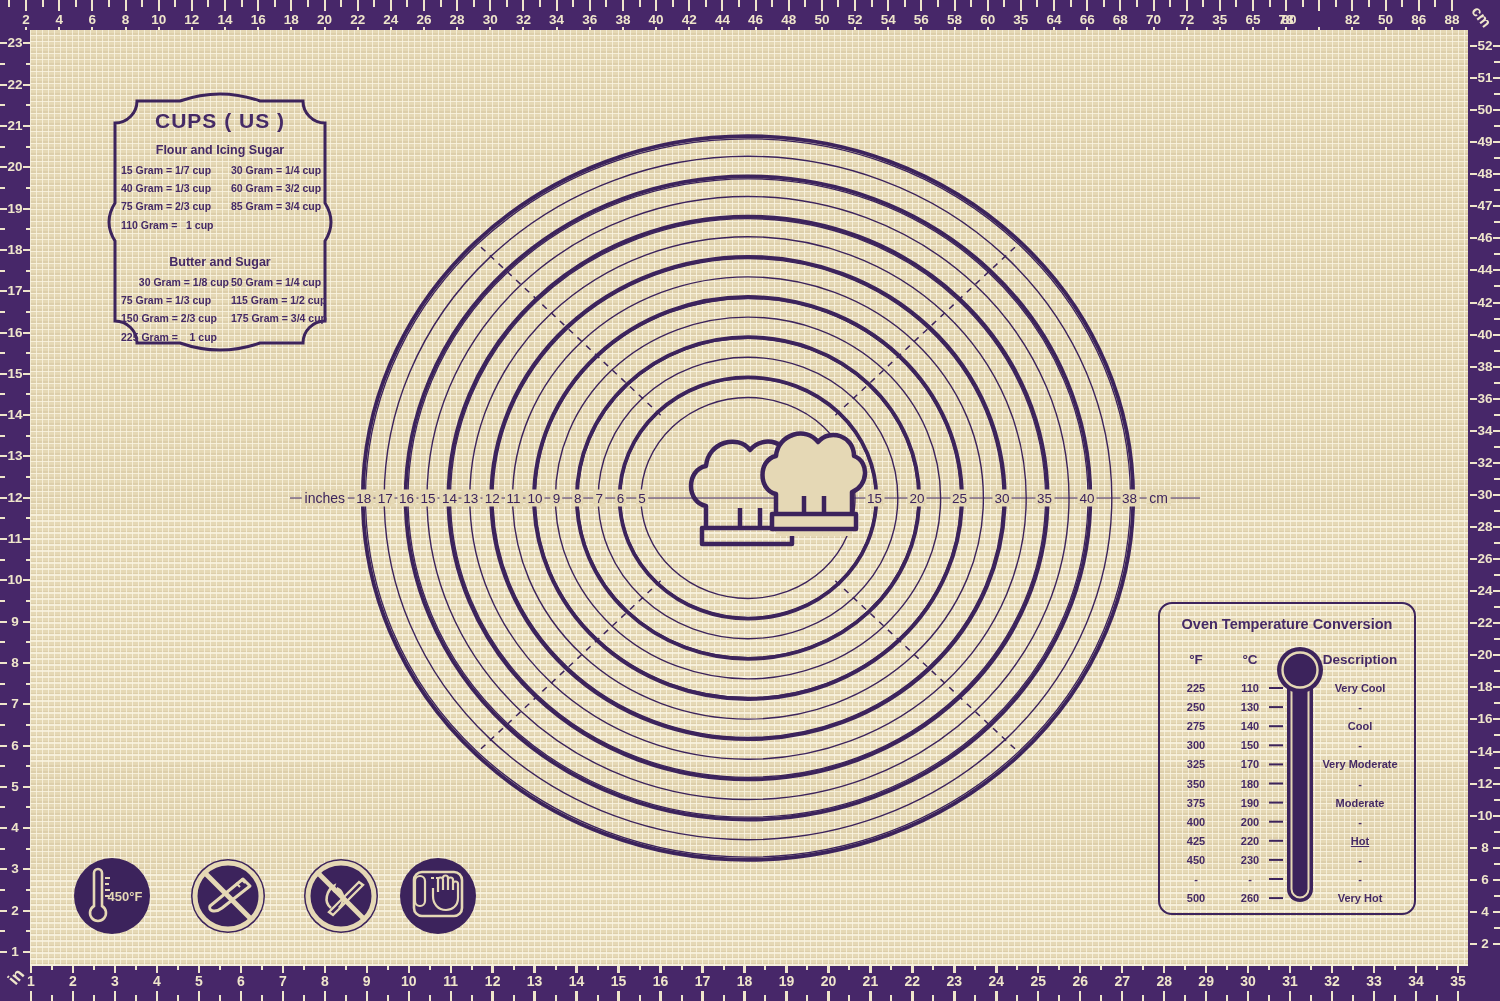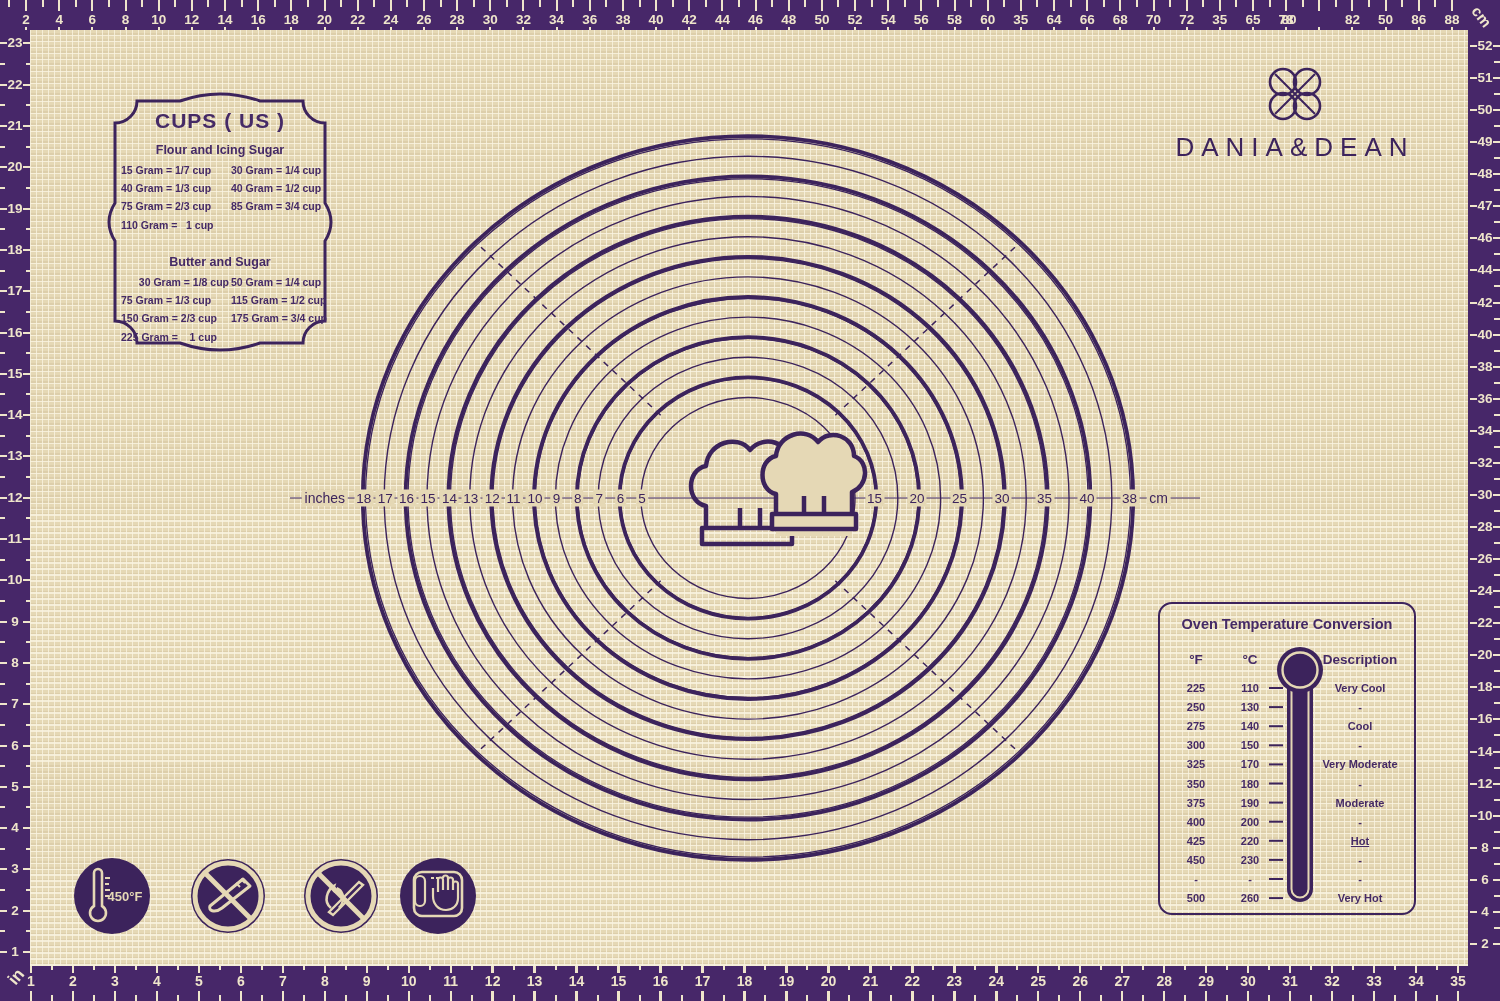--- a/index.html
+++ b/index.html
@@ -707,47 +707,35 @@
   <div id="cups">
     <svg width="250" height="278" viewBox="0 0 250 278" style="left:0;top:0;">
       <path d="M20 40 A22 22 0 0 0 42 18 L85 18 Q125 4 165 18 L208 18 A22 22 0 0 0 230 40 L230 120 Q242 139 230 158 L230 238 A22 22 0 0 0 208 260 L165 260 Q125 274 85 260 L42 260 A22 22 0 0 0 20 238 L20 158 Q8 139 20 120 Z" fill="none" stroke="#3c235c" stroke-width="3"></path>
     </svg>
     <div class="title">CUPS ( US )</div>
     <div id="cups-body">
         <div class="cups-heading" style="top: 60px; left: 0px;">Flour and Icing Sugar</div>
         <div class="cups-cell" style="left: 26px; top: 81px; width: 108px;">15 Gram = 1/7 cup</div>
         <div class="cups-cell" style="left: 136px; top: 81px; width: 108px;">30 Gram = 1/4 cup</div>
         <div class="cups-cell" style="left: 26px; top: 99.2px; width: 108px;">40 Gram = 1/3 cup</div>
-        <div class="cups-cell" style="left: 136px; top: 99.2px; width: 108px;">40 Gram = 1/2 cup</div>
+        <div class="cups-cell" style="left: 136px; top: 99.2px; width: 108px;">60 Gram = 3/2 cup</div>
         <div class="cups-cell" style="left: 26px; top: 117.4px; width: 108px;">75 Gram = 2/3 cup</div>
         <div class="cups-cell" style="left: 136px; top: 117.4px; width: 108px;">85 Gram = 3/4 cup</div>
         <div class="cups-cell" style="left: 26px; top: 135.6px; width: 108px;">110 Gram =   1 cup</div>
         <div class="cups-heading" style="top: 172px; left: 0px;">Butter and Sugar</div>
         <div class="cups-cell" style="left: 26px; top: 193px; width: 108px; text-align: right;">30 Gram = 1/8 cup</div>
         <div class="cups-cell" style="left: 136px; top: 193px; width: 108px;">50 Gram = 1/4 cup</div>
         <div class="cups-cell" style="left: 26px; top: 211.2px; width: 108px;">75 Gram = 1/3 cup</div>
         <div class="cups-cell" style="left: 136px; top: 211.2px; width: 108px;">115 Gram = 1/2 cup</div>
         <div class="cups-cell" style="left: 26px; top: 229.4px; width: 108px;">150 Gram = 2/3 cup</div>
         <div class="cups-cell" style="left: 136px; top: 229.4px; width: 108px;">175 Gram = 3/4 cup</div>
         <div class="cups-cell" style="left: 26px; top: 247.6px; width: 108px;">225 Gram =    1 cup</div>
       </div>
   </div>
 
-  <div id="brand">
-    <svg width="80" height="70" viewBox="0 0 80 70" style="left:125px;top:0;">
-      <g fill="none" stroke="#3c235c" stroke-width="2.6">
-        <circle cx="28" cy="22" r="13"></circle>
-          <circle cx="52" cy="22" r="13"></circle>
-        <circle cx="28" cy="46" r="13"></circle>
-          <circle cx="52" cy="46" r="13"></circle>
-        <path d="M20 14 L60 54 M60 14 L20 54" stroke-width="2"></path>
-      </g>
-    </svg>
-    <div id="wordmark">DANIA&amp;DEAN</div>
-  </div>
 
   <div id="oven">
     <div class="title">Oven Temperature Conversion</div>
     <div id="oven-body">
         <div class="oven-h" style="left: 14px; top: 48px; width: 44px; text-align: center;">°F</div>
         <div class="oven-h" style="left: 68px; top: 48px; width: 44px; text-align: center;">°C</div>
         <div class="oven-h" style="left: 148px; top: 48px; width: 104px; text-align: center;">Description</div>
         <div class="oven-cell" style="left: 14px; top: 78px; width: 44px;">225</div>
         <div class="oven-cell" style="left: 68px; top: 78px; width: 44px;">110</div>
         <div class="oven-cell" style="left: 148px; top: 78px; width: 104px;">Very Cool</div>

